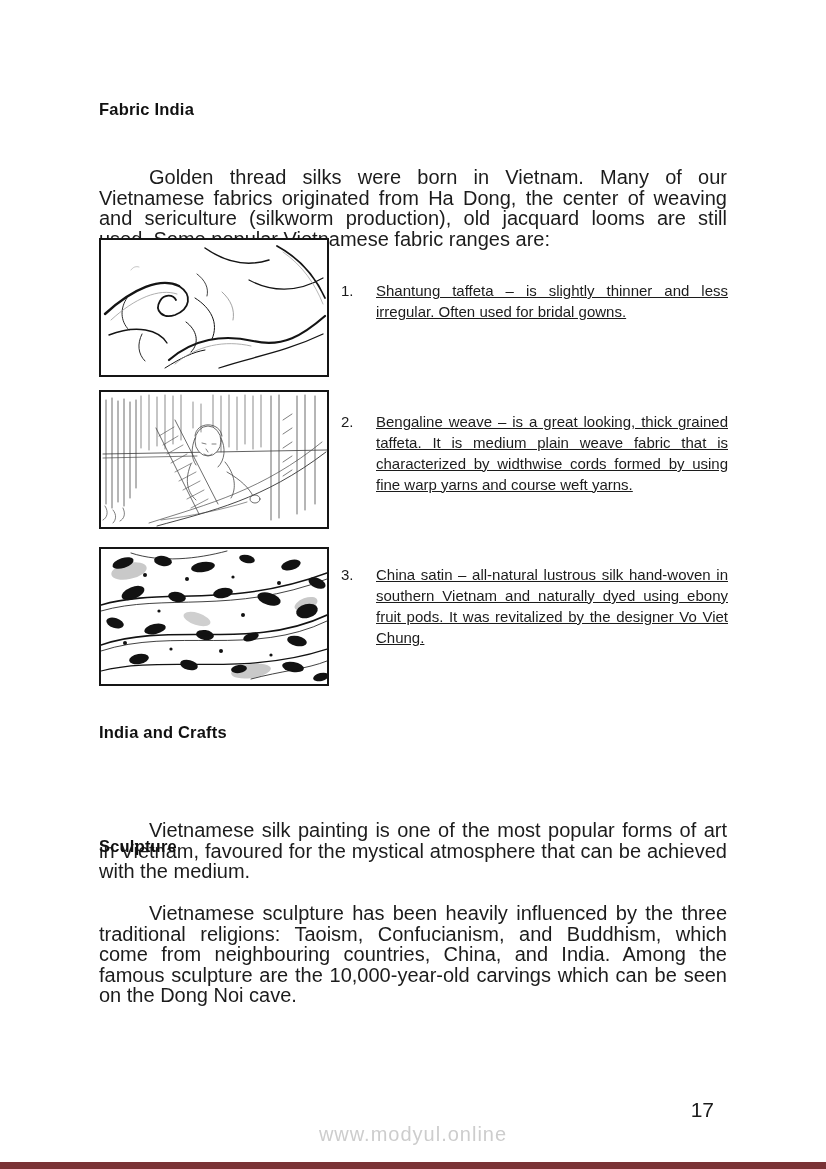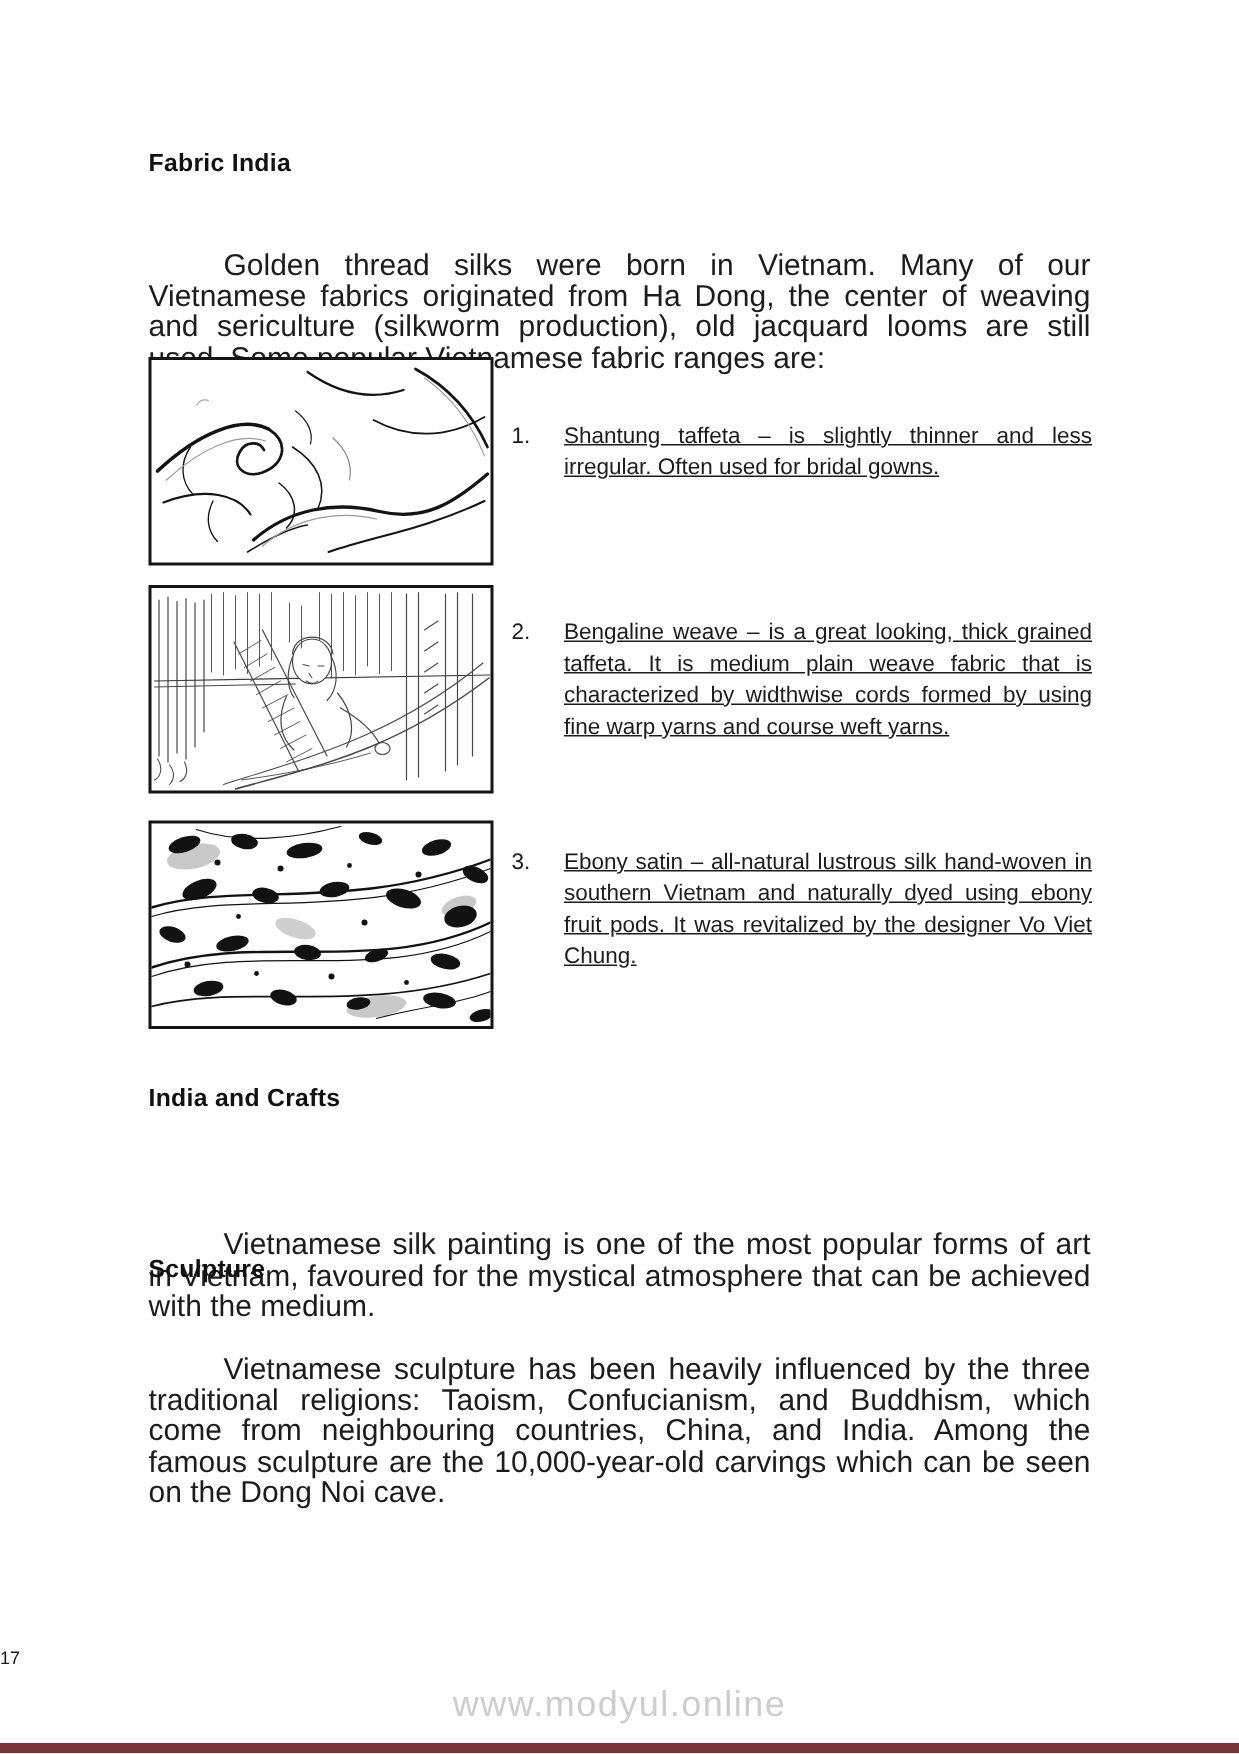--- a/index.html
+++ b/index.html
@@ -19,24 +19,24 @@
     position:absolute;left:341px;width:387px;display:flex;
     font-size:15px;line-height:20.9px;color:#1c1c1c;
   }
   .list-num{flex:0 0 35px;width:35px;}
   .list-text{flex:1;text-align:justify;text-decoration:underline;}
   .figure{
     position:absolute;left:99px;width:230px;height:139px;
     border:2px solid #151515;box-sizing:border-box;background:#fff;
   }
   .figure svg{display:block;width:100%;height:100%;}
-  .page-number{position:absolute;left:0;width:714px;text-align:left;font-size:12px;color:#1c1c1c;}
+  .page-number{position:absolute;left:0;width:714px;text-align:right;font-size:21px;color:#1c1c1c;}
   .watermark{
     position:absolute;left:0;width:826px;text-align:center;
-    font-size:24px;color:#cdcdcd;letter-spacing:1px;
+    font-size:20px;color:#cdcdcd;letter-spacing:1px;
   }
   .footer-bar{position:absolute;left:0;bottom:0;width:826px;height:7px;background:#7a3336;}
 </style>
 </head>
 <body>
 
 <div class="page">
 
   <h2 class="heading" style="top:100px;">Fabric India</h2>
 
@@ -147,21 +147,21 @@
         <path d="M0,102 C72,78 152,108 226,72" stroke-width="0.8"></path>
         <path d="M0,122 C60,106 140,128 226,100" stroke-width="1.2"></path>
         <path d="M30,4 C60,14 96,10 126,2" stroke-width="0.8"></path>
         <path d="M150,130 C180,122 206,120 226,112" stroke-width="0.8"></path>
       </g>
     </svg>
   </div>
 
   <div class="list-row" style="top:565px;">
     <span class="list-num">3.</span>
-    <span class="list-text">Ebony satin – all-natural lustrous silk hand-woven in southern Vietnam and naturally dyed using ebony fruit pods. It was revitalized by the designer Vo Viet Chung.</span>
+    <span class="list-text">China satin – all-natural lustrous silk hand-woven in southern Vietnam and naturally dyed using ebony fruit pods. It was revitalized by the designer Vo Viet Chung.</span>
   </div>
 
   <h2 class="heading" style="top:723px;">India and Crafts</h2>
 
   <p class="para" style="top:800px;">Vietnamese silk painting is one of the most popular forms of art in Vietnam, favoured for the mystical atmosphere that can be achieved with the medium.</p>
 
   <h2 class="heading" style="top:837px;text-align:right;">Sculpture</h2>
 
   <p class="para" style="top:883px;">Vietnamese sculpture has been heavily influenced by the three traditional religions: Taoism, Confucianism, and Buddhism, which come from neighbouring countries, China, and India. Among the famous sculpture are the 10,000-year-old carvings which can be seen on the Dong Noi cave.</p>
 

